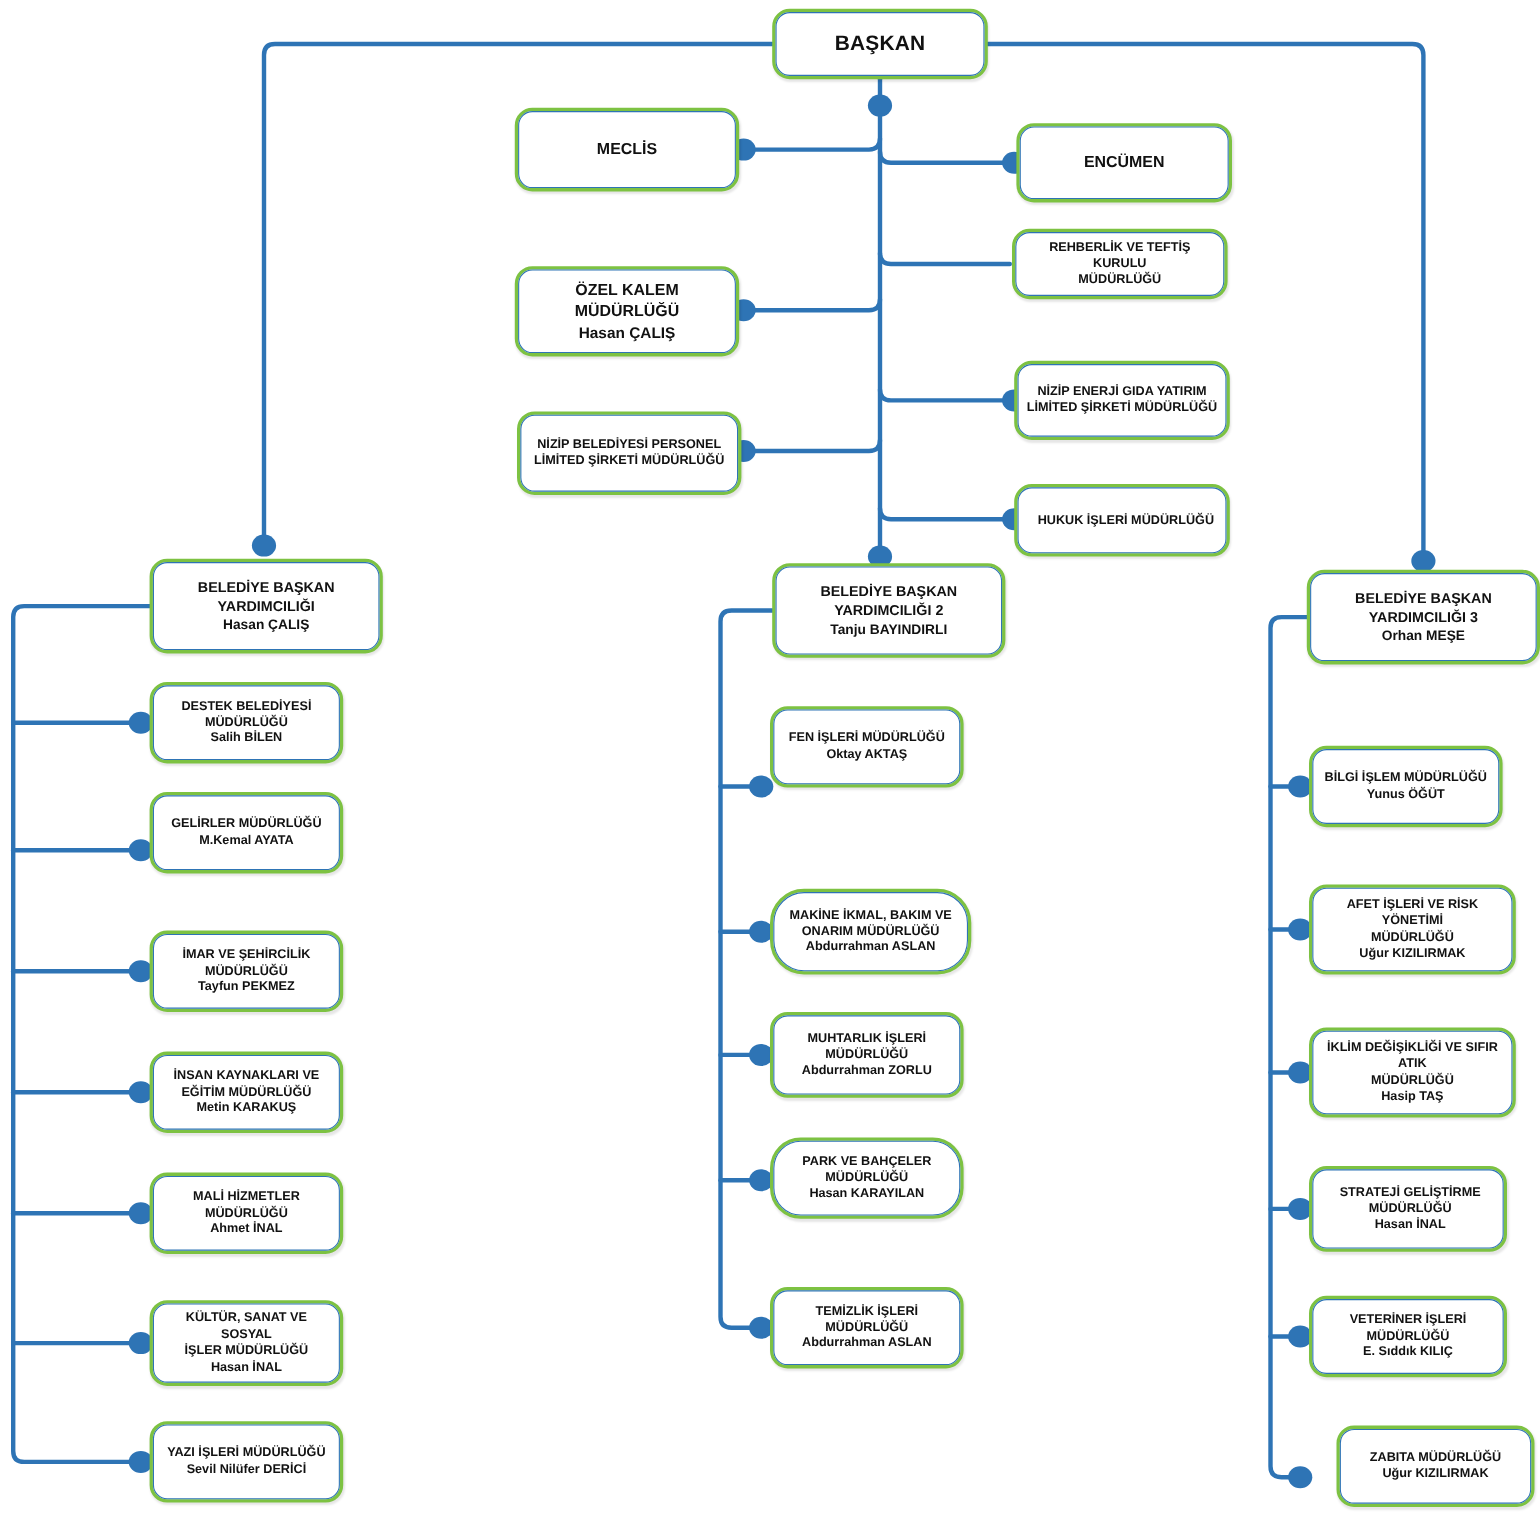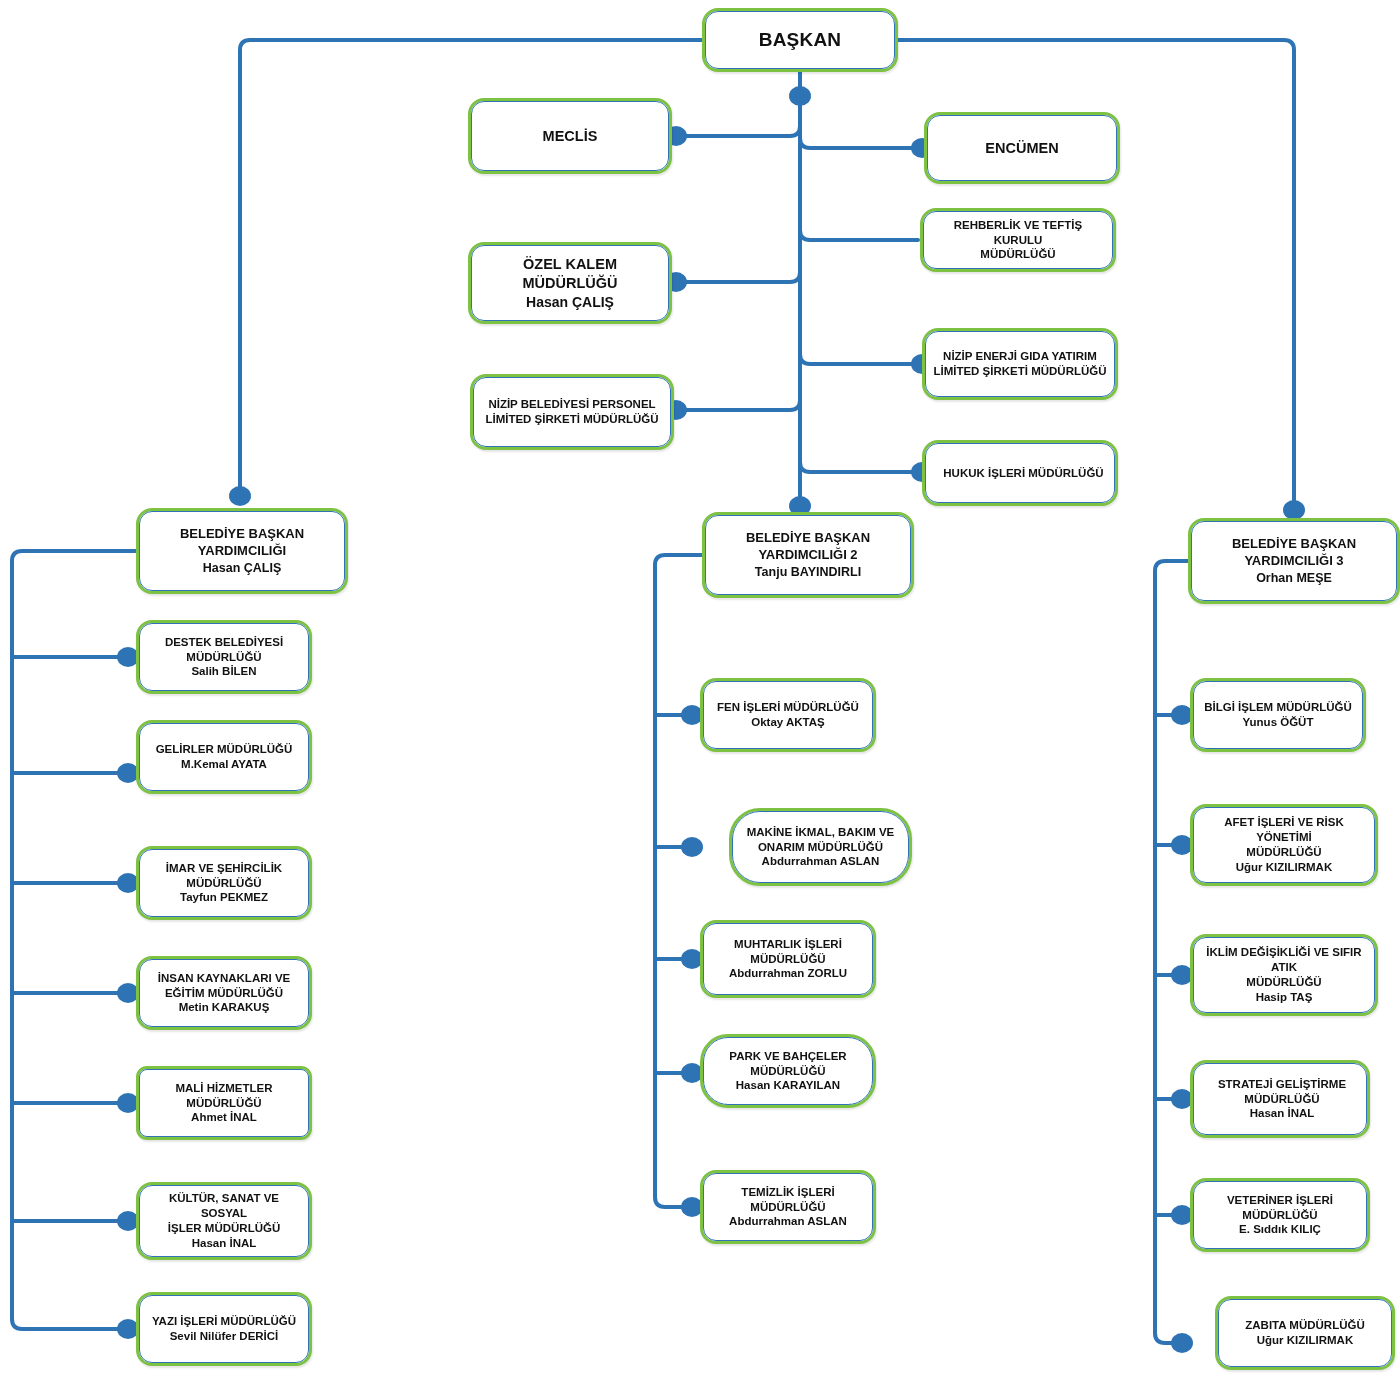--- a/index.html
+++ b/index.html
@@ -171,44 +171,44 @@
       <div class="node t-xs" style="left: 136px; top: 846px; width: 176px; height: 74px;">
         <span class="ln">İMAR VE ŞEHİRCİLİK</span>
         <span class="ln">MÜDÜRLÜĞÜ</span>
         <span class="ln person">Tayfun PEKMEZ</span>
       </div>
       <div class="node t-xs" style="left: 136px; top: 956px; width: 176px; height: 74px;">
         <span class="ln">İNSAN KAYNAKLARI VE</span>
         <span class="ln">EĞİTİM MÜDÜRLÜĞÜ</span>
         <span class="ln person">Metin KARAKUŞ</span>
       </div>
-      <div class="node t-xs" style="left: 136px; top: 1066px; width: 176px; height: 74px; border-radius: 11px;">
+      <div class="node t-xs" style="left: 136px; top: 1066px; width: 176px; height: 74px;">
         <span class="ln">MALİ HİZMETLER</span>
         <span class="ln">MÜDÜRLÜĞÜ</span>
         <span class="ln person">Ahmet İNAL</span>
       </div>
       <div class="node t-xs" style="left: 136px; top: 1182px; width: 176px; height: 78px;">
         <span class="ln">KÜLTÜR, SANAT VE SOSYAL</span>
         <span class="ln">İŞLER MÜDÜRLÜĞÜ</span>
         <span class="ln person">Hasan İNAL</span>
       </div>
       <div class="node t-xs" style="left: 136px; top: 1292px; width: 176px; height: 74px;">
         <span class="ln">YAZI İŞLERİ MÜDÜRLÜĞÜ</span>
         <span class="ln person">Sevil Nilüfer DERİCİ</span>
       </div>
       <div class="node t-sm" style="left: 702px; top: 512px; width: 212px; height: 86px;">
         <span class="ln">BELEDİYE BAŞKAN</span>
         <span class="ln">YARDIMCILIĞI 2</span>
         <span class="ln person">Tanju BAYINDIRLI</span>
       </div>
-      <div class="node t-xs" style="left: 700px; top: 678px; width: 176px; height: 74px;">
+      <div class="node t-xs" style="left: 700px; top: 642px; width: 176px; height: 74px;">
         <span class="ln">FEN İŞLERİ MÜDÜRLÜĞÜ</span>
         <span class="ln person">Oktay AKTAŞ</span>
       </div>
-      <div class="node t-xs" style="left: 729px; top: 808px; width: 183px; height: 78px; border-radius: 31px;">
+      <div class="node t-xs" style="left: 700px; top: 808px; width: 183px; height: 78px; border-radius: 31px;">
         <span class="ln">MAKİNE İKMAL, BAKIM VE</span>
         <span class="ln">ONARIM MÜDÜRLÜĞÜ</span>
         <span class="ln person">Abdurrahman ASLAN</span>
       </div>
       <div class="node t-xs" style="left: 700px; top: 920px; width: 176px; height: 78px;">
         <span class="ln">MUHTARLIK İŞLERİ</span>
         <span class="ln">MÜDÜRLÜĞÜ</span>
         <span class="ln person">Abdurrahman ZORLU</span>
       </div>
       <div class="node t-xs" style="left: 700px; top: 1034px; width: 176px; height: 74px; border-radius: 28px;">

